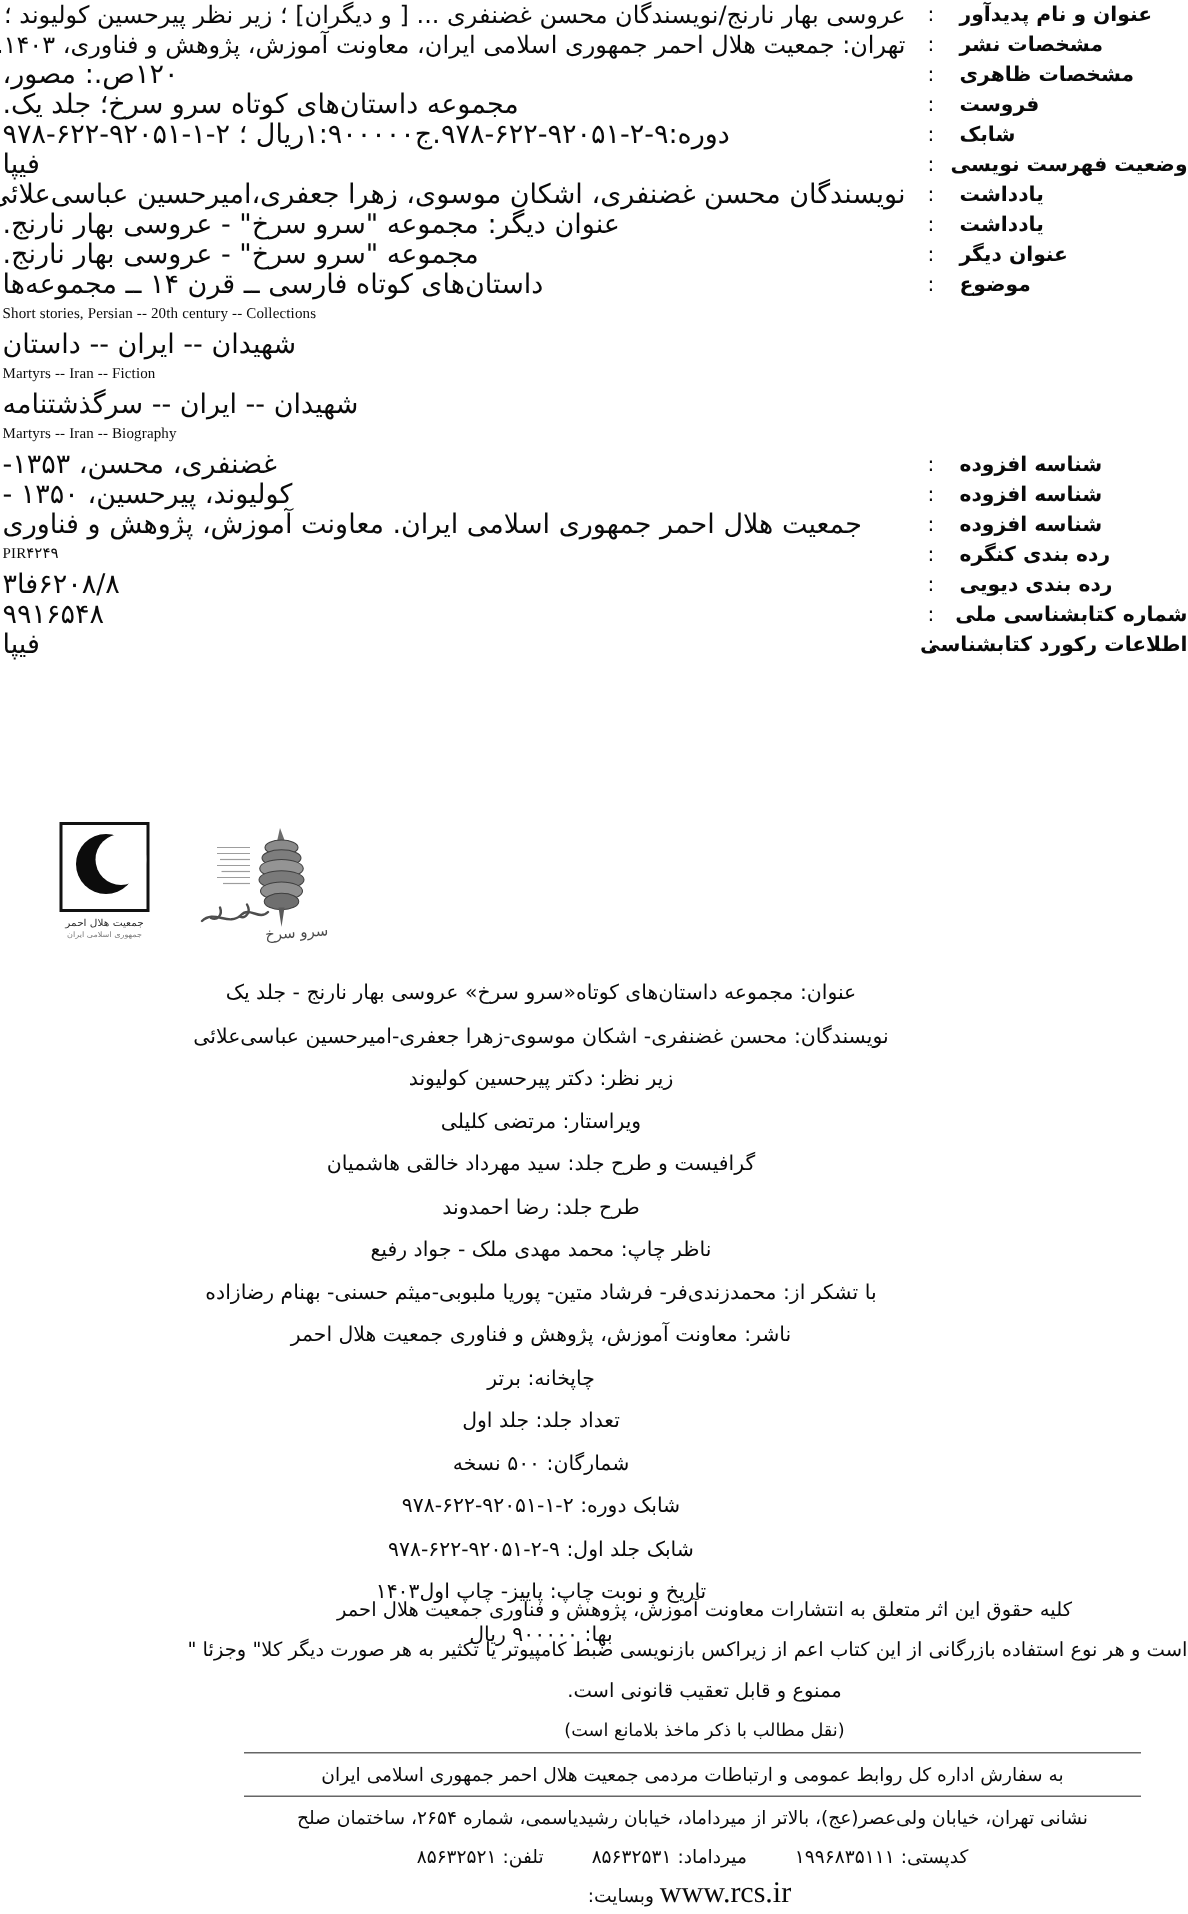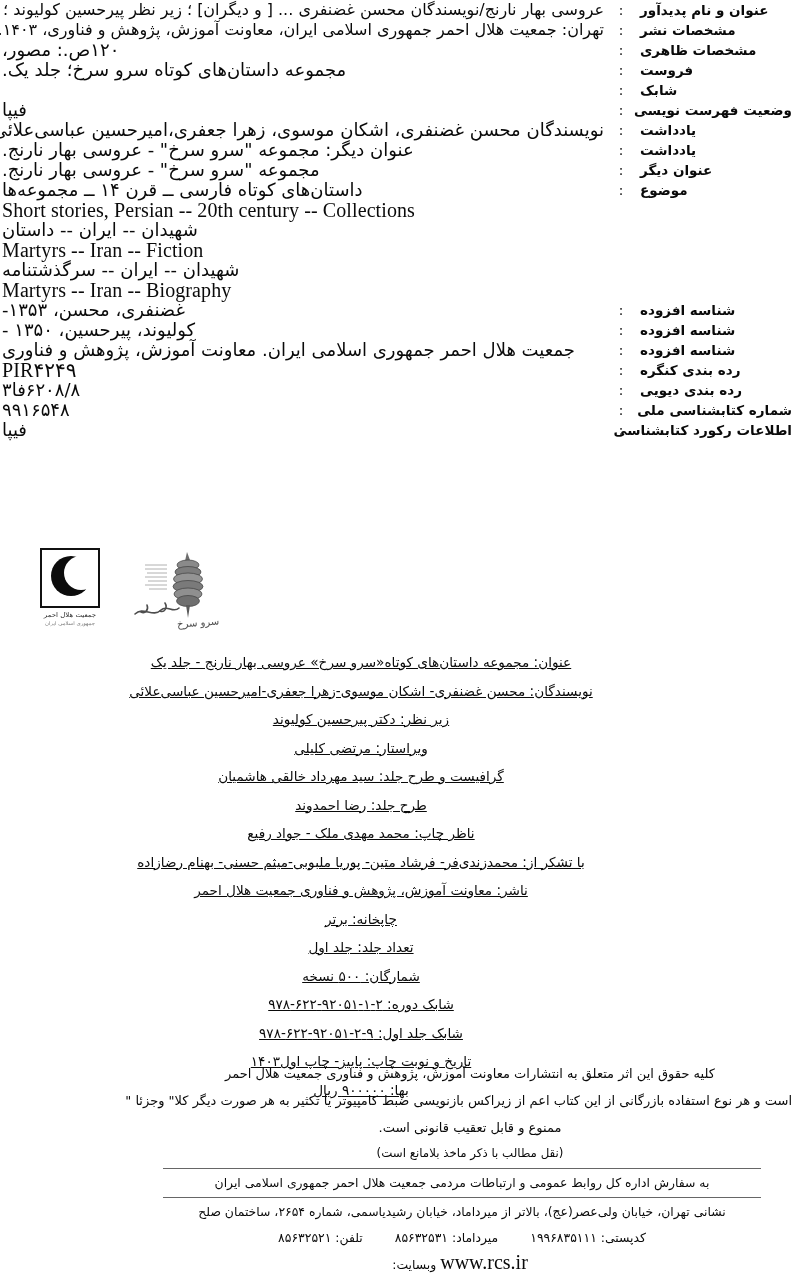--- a/index.html
+++ b/index.html
@@ -55,21 +55,21 @@
     padding-right: 6px;
   }
   .cip-value {
     font-size: 18px;
     line-height: 20px;
     white-space: nowrap;
     text-align: left;
   }
   .cip-value.latin {
     font-family: "Liberation Serif", "DejaVu Serif", serif;
-    font-size: 20px;
+    font-size: 10px;
     letter-spacing: 0.1px;
   }
   .cip-value.tight {
     font-size: 16px;
   }
 
   
   .logo-area {
     position: absolute;
     top: 548px;
@@ -162,21 +162,20 @@
     right: 0px;
     width: 792px;
   }
   .credit-line {
     text-align: center;
     font-size: 13.6px;
     line-height: 28.5px;
     height: 28.5px;
     white-space: nowrap;
     padding-right: 70px;
-    text-decoration: underline;
   }
 
   
   .rights {
     position: absolute;
     top: 1060px;
     right: 0;
     width: 644px;
   }
   .rights-line {
@@ -271,20 +270,23 @@
     <div class="cip-row">
       <div class="cip-label">فروست</div>
       <div class="cip-colon">:</div>
       <div class="cip-values">
         <div class="cip-value">مجموعه داستان‌های کوتاه سرو سرخ؛ جلد یک.</div>
       </div>
     </div>
     <div class="cip-row">
       <div class="cip-label">شابک</div>
       <div class="cip-colon">:</div>
+      <div class="cip-values">
+        <div class="cip-value">دوره:۹-۲-۹۲۰۵۱-۶۲۲-۹۷۸.ج۱:۹۰۰۰۰۰ریال ؛ ۲-۱-۹۲۰۵۱-۶۲۲-۹۷۸</div>
+      </div>
     </div>
     <div class="cip-row">
       <div class="cip-label">وضعیت فهرست نویسی</div>
       <div class="cip-colon">:</div>
       <div class="cip-values">
         <div class="cip-value">فیپا</div>
       </div>
     </div>
     <div class="cip-row">
       <div class="cip-label">یادداشت</div>

